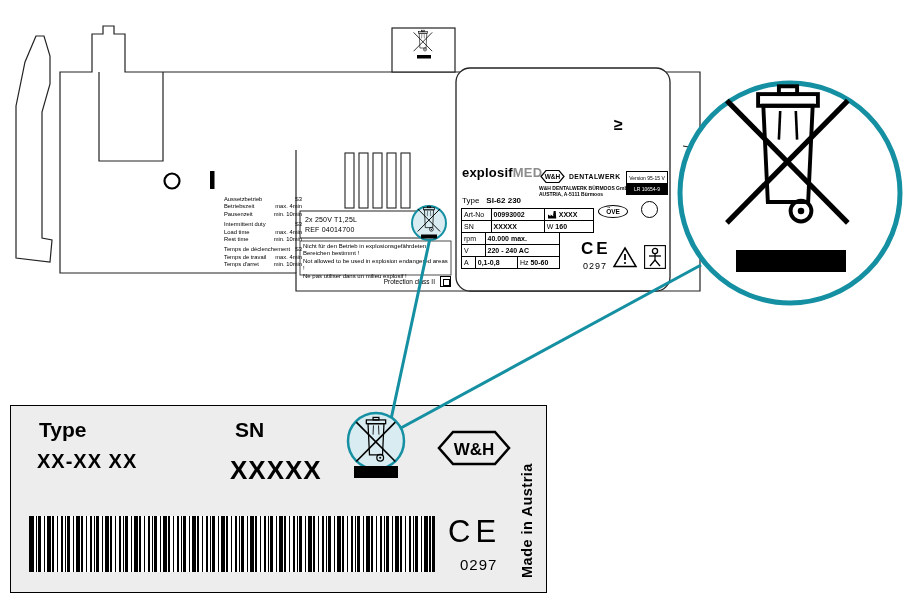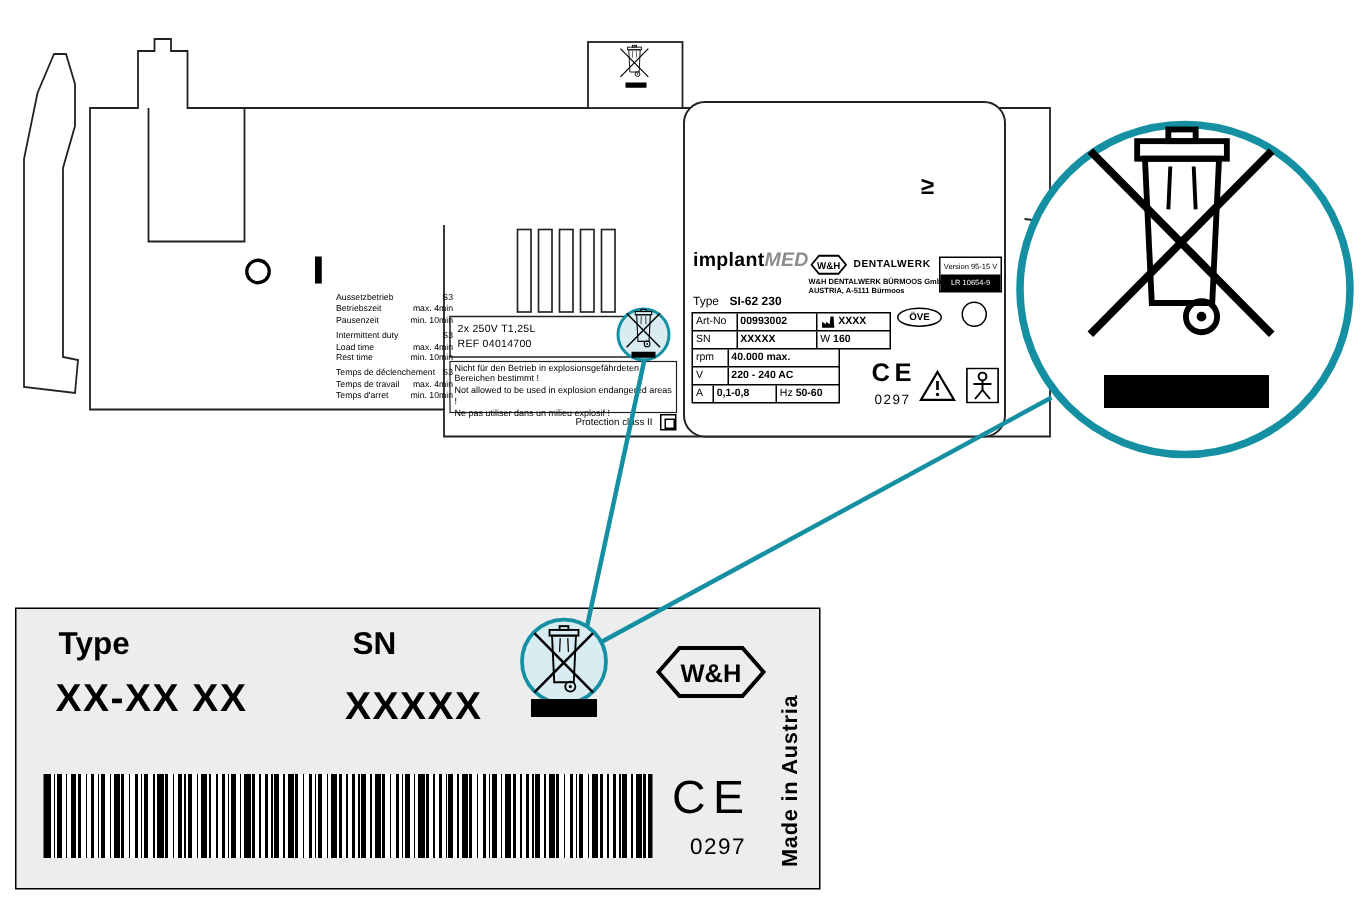--- a/index.html
+++ b/index.html
@@ -25,41 +25,41 @@
   
   .protection{left:303px;top:276px;width:148px;display:flex;justify-content:flex-end;align-items:center;gap:5px;font-size:6.5px}
   .class2{width:11px;height:11px;border:1.2px solid #000;position:relative;background:#fff}
   .class2::after{content:"";position:absolute;left:2.4px;top:2.4px;width:4.6px;height:4.6px;border:1px solid #000}
 
   
   .mark-ge{left:614px;top:116px;font-size:16px;font-weight:bold}
 
   
   .brand{left:462px;top:165px;font-size:13px;font-weight:bold;letter-spacing:.2px}
-  .brand .med{color:#8d8d8d;font-style:italic}
+  .brand .med{color:#8d8d8d;}
   .dentalwerk{left:569px;top:173px;font-size:6.8px;font-weight:bold;letter-spacing:.4px}
   .address{left:539px;top:186px;font-size:5px;line-height:5.6px;font-weight:bold;white-space:nowrap}
   .badge{left:626px;top:171px;width:42px;height:24px;border:1px solid #000;display:flex;flex-direction:column;text-align:center}
   .badge>div{flex:1;display:flex;align-items:center;justify-content:center;font-size:5px;white-space:nowrap;overflow:hidden}
   .badge .badge-bot{background:#000;color:#fff}
   .type-row{left:462px;top:196px;font-size:8px;display:flex;gap:7px;white-space:nowrap}
   .pt-row{display:flex;border:1px solid #000;margin-top:-1px;background:#fff;height:13px;font-size:7px;align-items:stretch}
   .pt-row:first-child{margin-top:0}
   .pt-cell{display:flex;align-items:center;gap:2px;padding:0 2px;border-right:1px solid #000;white-space:nowrap;overflow:hidden}
   .pt-cell:last-child{border-right:0}
   .ove{left:598px;top:205px;width:30px;height:13px;border:1.2px solid #000;border-radius:50%;display:flex;align-items:center;justify-content:center;font-size:6.5px;font-weight:bold}
   .cert-circle{left:641px;top:201px;width:17px;height:17px;border:1.2px solid #000;border-radius:50%}
   .plate-ce{left:581px;top:239px;font-size:17px;font-weight:bold;letter-spacing:3px}
   .plate-ce-no{left:583px;top:261px;font-size:9px;letter-spacing:1px}
 
   
   .big-label{left:10px;top:405px;width:537px;height:188px;background:#ededed;border:1px solid #000}
   .big-label .t-label{left:28px;top:12px;font-size:21px;font-weight:bold}
   .big-label .s-label{left:224px;top:12px;font-size:21px;font-weight:bold}
-  .big-label .t-value{left:26px;top:44px;font-size:26px;font-weight:bold;letter-spacing:1px}
+  .big-label .t-value{left:26px;top:44px;font-size:20px;font-weight:bold;letter-spacing:1px}
   .big-label .s-value{left:219px;top:49px;font-size:26px;font-weight:bold;letter-spacing:1px}
   .barcode{left:18px;top:110px;width:406px;height:56px;border-left:3px solid #000;border-right:3px solid #000;
     background:repeating-linear-gradient(90deg,
       #000 0 2px,#fff 2px 4px,#000 4px 5px,#fff 5px 6px,#000 6px 9px,#fff 9px 12px,
       #000 12px 13px,#fff 13px 15px,#000 15px 19px,#fff 19px 20px,#000 20px 22px,
       #fff 22px 25px,#000 25px 26px,#fff 26px 29px)}
   .label-ce{left:437px;top:108px;font-size:31px;letter-spacing:5px}
   .label-ce-no{left:449px;top:150px;font-size:15px;letter-spacing:1px}
   .made-in{left:504px;top:44px;width:24px;height:142px;display:flex;align-items:center;justify-content:center;
     writing-mode:vertical-rl;transform:rotate(180deg);font-size:14.5px;font-weight:bold;letter-spacing:.5px}
@@ -175,21 +175,21 @@
   </div>
 
   <div class="abs protection">
     <span>Protection class II</span>
     <span class="class2"></span>
   </div>
 
   <div class="abs mark-ge">≥</div>
 
   <div class="abs brand">
-    <span>implant</span><span class="med">MED</span>
+    <span>explosif</span><span class="med">MED</span>
   </div>
 
   <svg class="abs" style="left:539px;top:169px" width="27" height="15">
     <path d="M2 7.5 L7 1.5 H20 L25 7.5 L20 13.5 H7 Z" fill="none" stroke="#000" stroke-width="1.2"></path>
     <text x="13.5" y="10" text-anchor="middle" font-size="6.5" font-weight="bold" style="font-family:'Liberation Sans',sans-serif">W&amp;H</text>
   </svg>
 
   <div class="abs dentalwerk">DENTALWERK</div>
 
   <div class="abs address">

